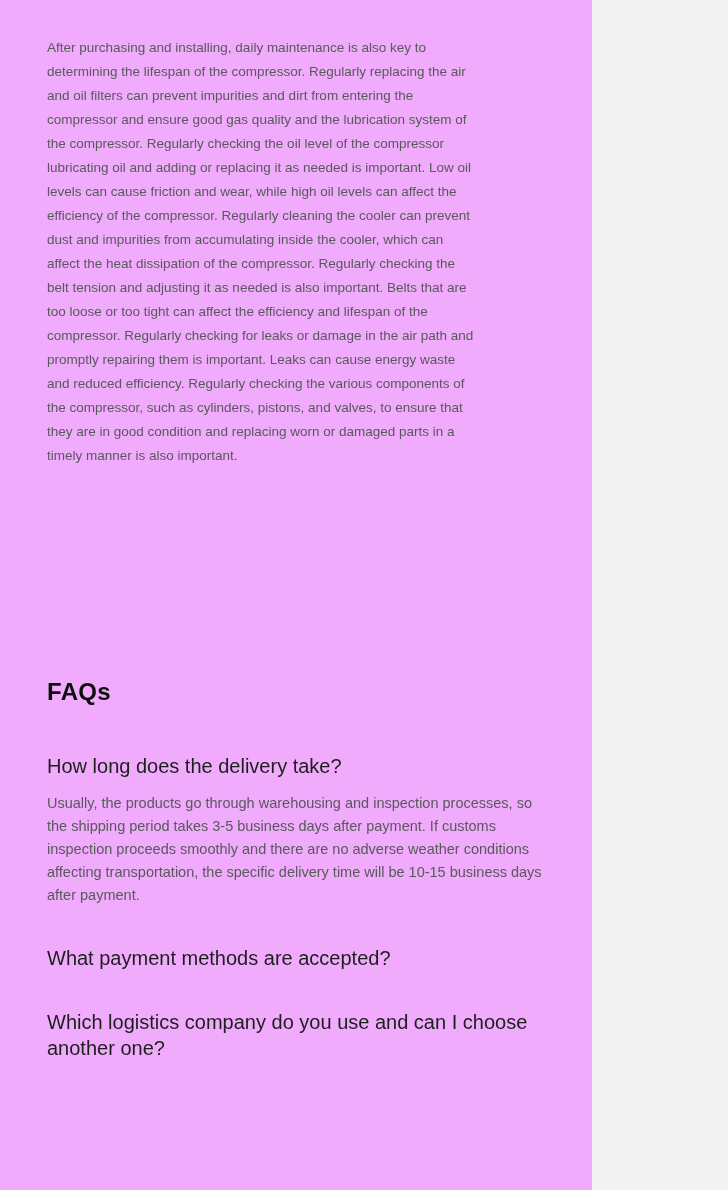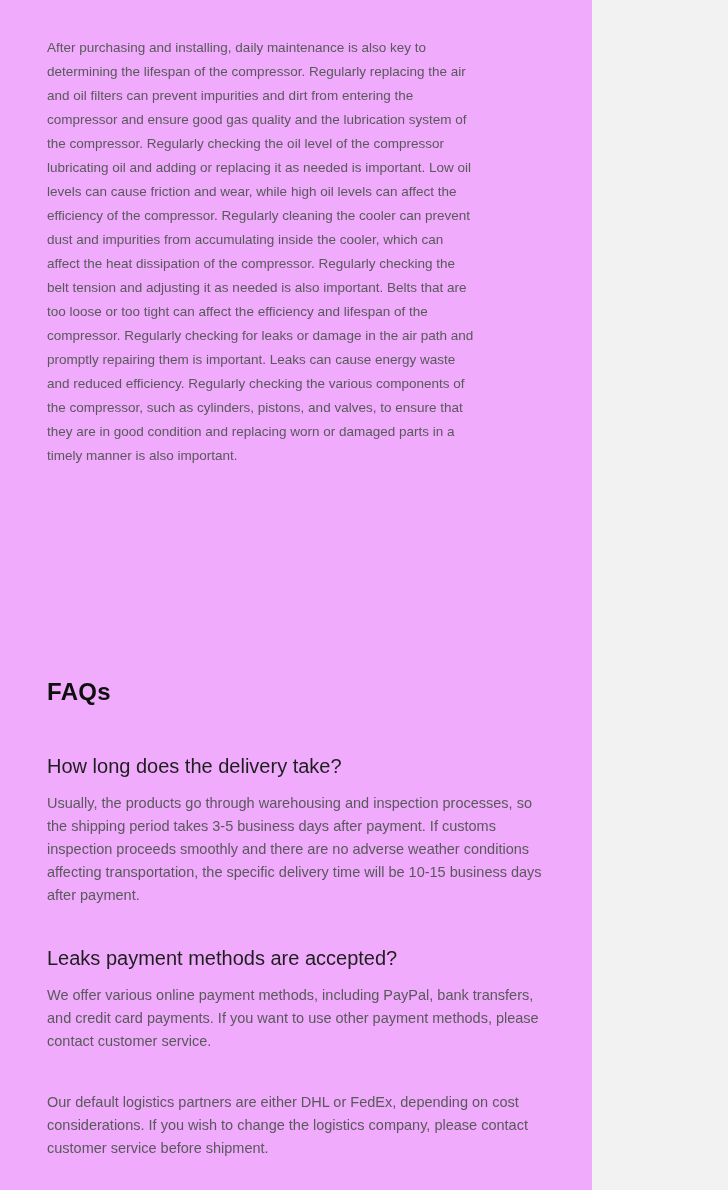--- a/index.html
+++ b/index.html
@@ -63,21 +63,20 @@
   <p class="intro">After purchasing and installing, daily maintenance is also key to determining the lifespan of the compressor. Regularly replacing the air and oil filters can prevent impurities and dirt from entering the compressor and ensure good gas quality and the lubrication system of the compressor. Regularly checking the oil level of the compressor lubricating oil and adding or replacing it as needed is important. Low oil levels can cause friction and wear, while high oil levels can affect the efficiency of the compressor. Regularly cleaning the cooler can prevent dust and impurities from accumulating inside the cooler, which can affect the heat dissipation of the compressor. Regularly checking the belt tension and adjusting it as needed is also important. Belts that are too loose or too tight can affect the efficiency and lifespan of the compressor. Regularly checking for leaks or damage in the air path and promptly repairing them is important. Leaks can cause energy waste and reduced efficiency. Regularly checking the various components of the compressor, such as cylinders, pistons, and valves, to ensure that they are in good condition and replacing worn or damaged parts in a timely manner is also important.</p>
 
   <h1 class="faqs-title">FAQs</h1>
 
   <section class="faq-section">
     <h2 class="faq-question">How long does the delivery take?</h2>
     <p class="faq-answer">Usually, the products go through warehousing and inspection processes, so the shipping period takes 3-5 business days after payment. If customs inspection proceeds smoothly and there are no adverse weather conditions affecting transportation, the specific delivery time will be 10-15 business days after payment.</p>
   </section>
 
   <section class="faq-section">
-    <h2 class="faq-question">Leaks payment methods are accepted?</h2>
-    <p class="faq-answer">We offer various online payment methods, including PayPal, bank transfers, and credit card payments. If you want to use other payment methods, please contact customer service.</p>
+    <h2 class="faq-question">What payment methods are accepted?</h2>
   </section>
 
   <section class="faq-section">
-    <p class="faq-answer">Our default logistics partners are either DHL or FedEx, depending on cost considerations. If you wish to change the logistics company, please contact customer service before shipment.</p>
+    <h2 class="faq-question">Which logistics company do you use and can I choose another one?</h2>
   </section>
 
 </div>
 
 </body></html>

